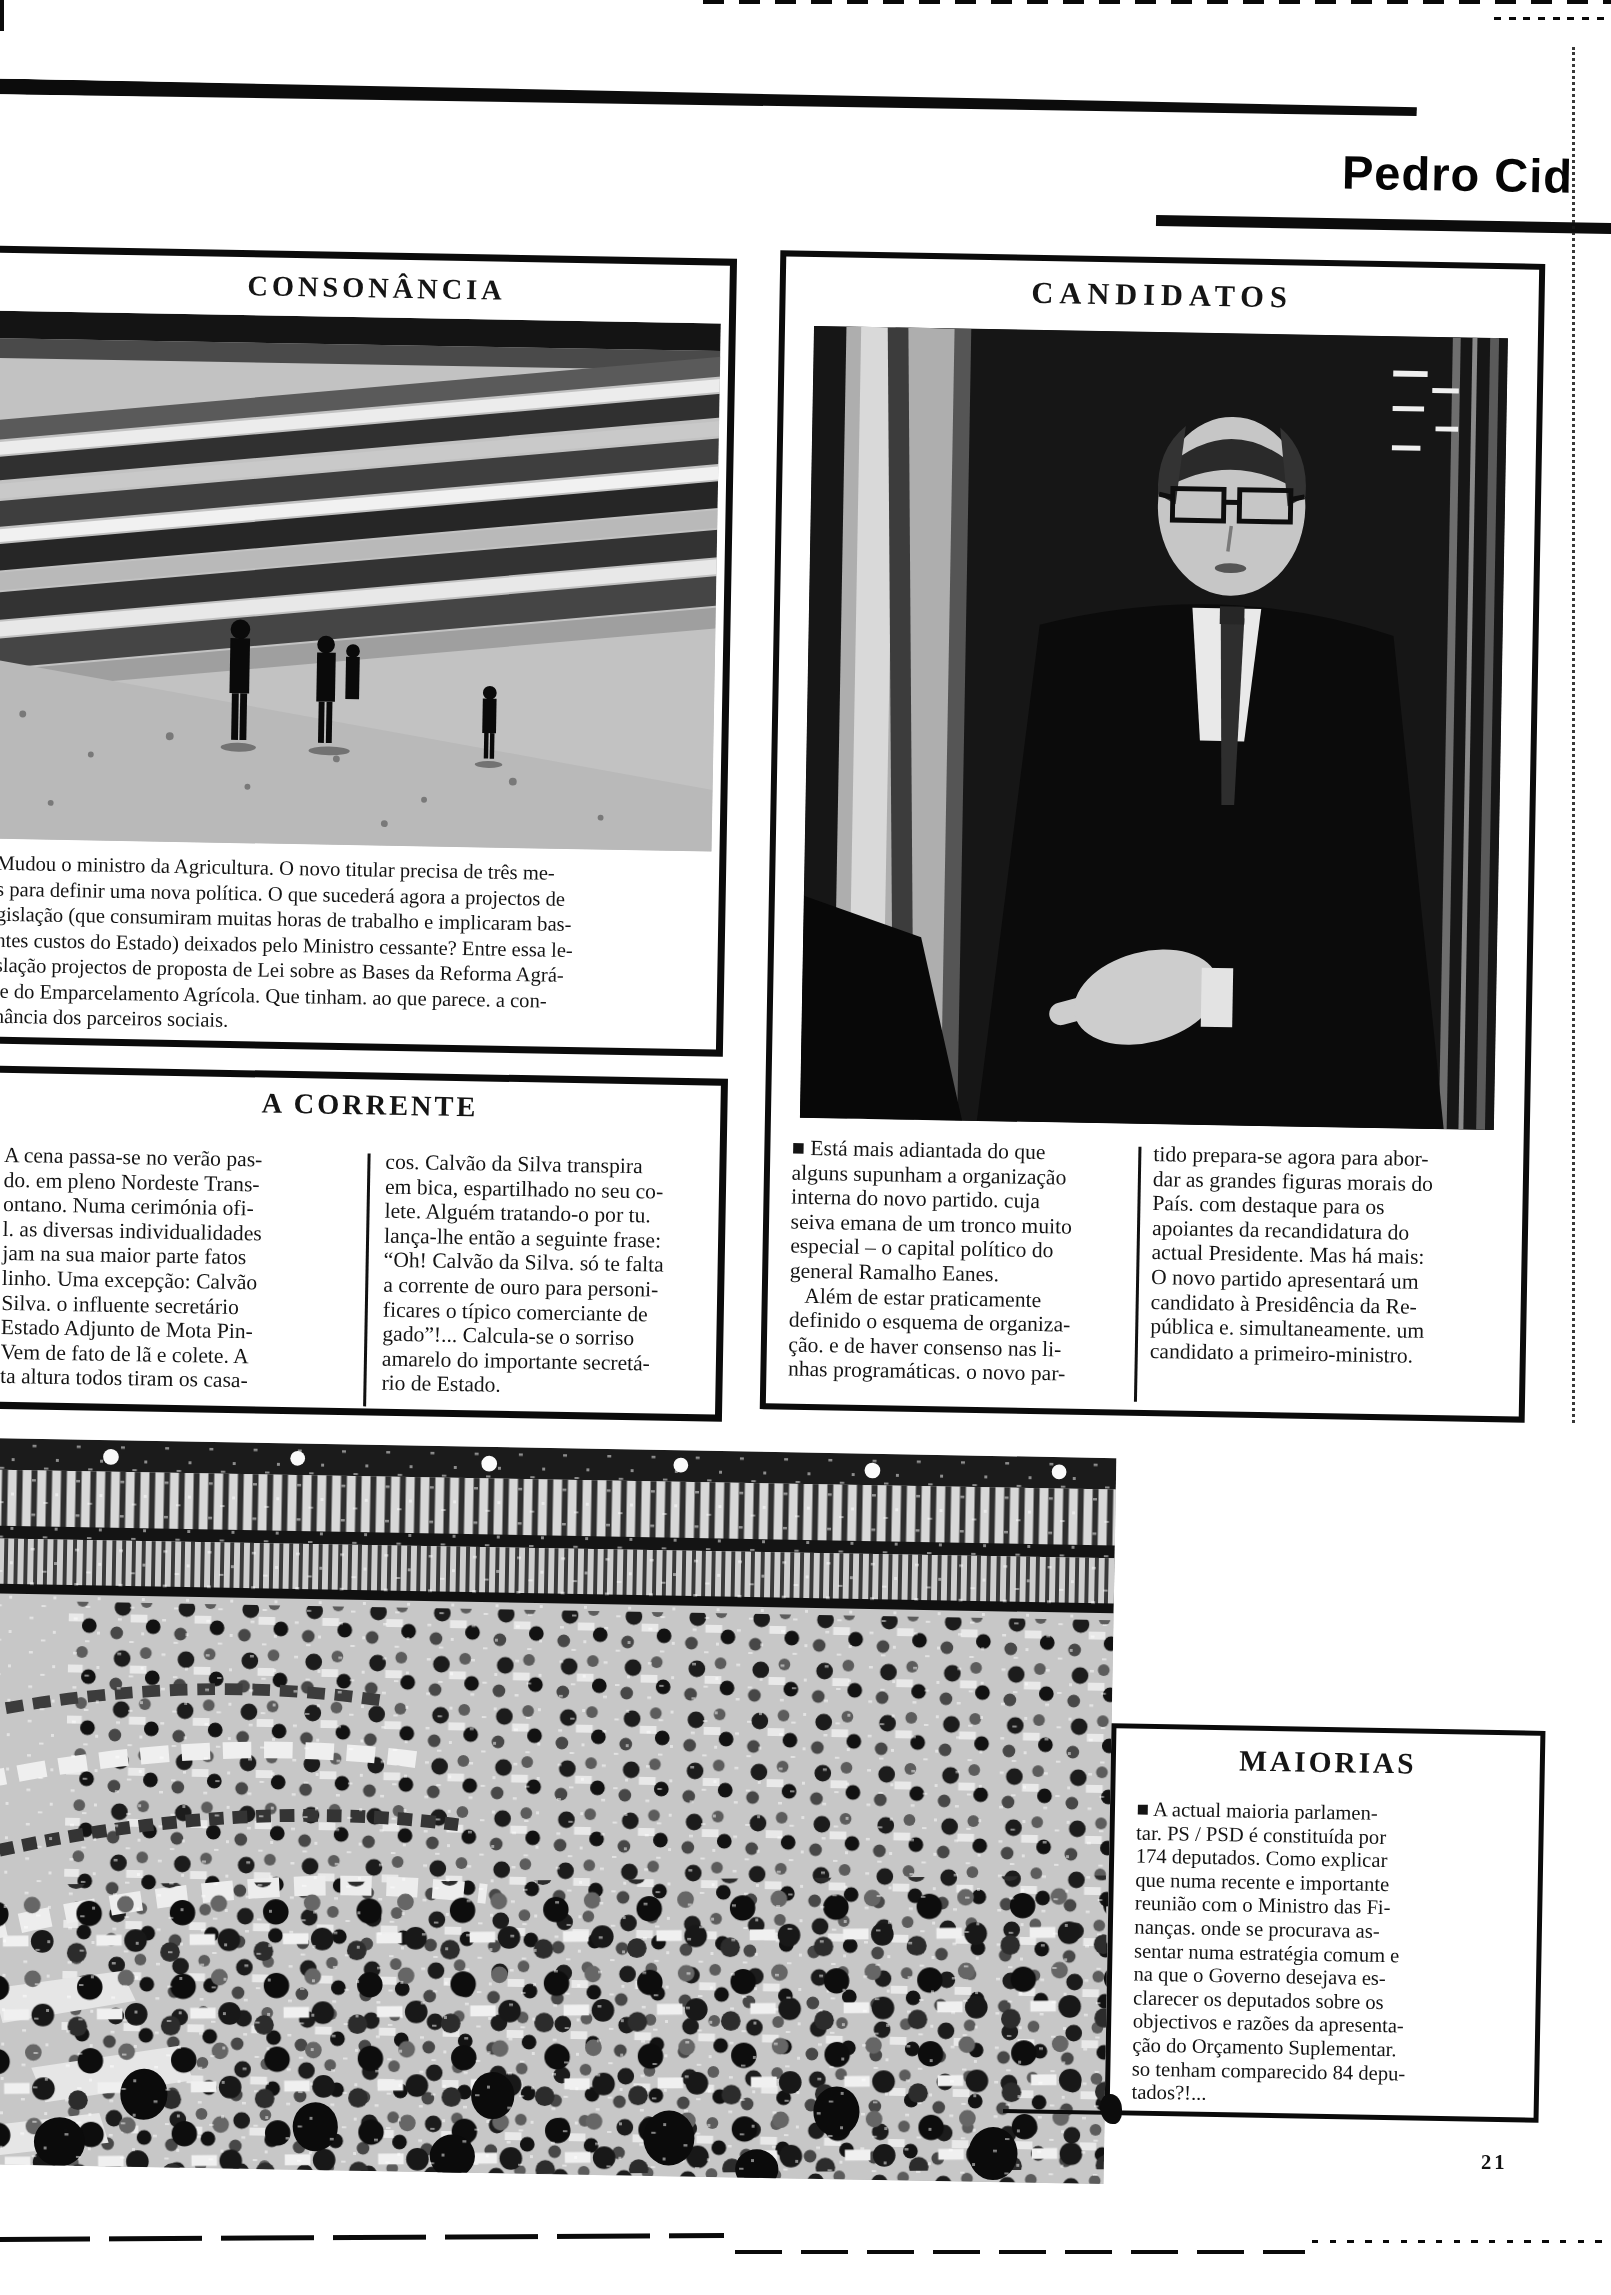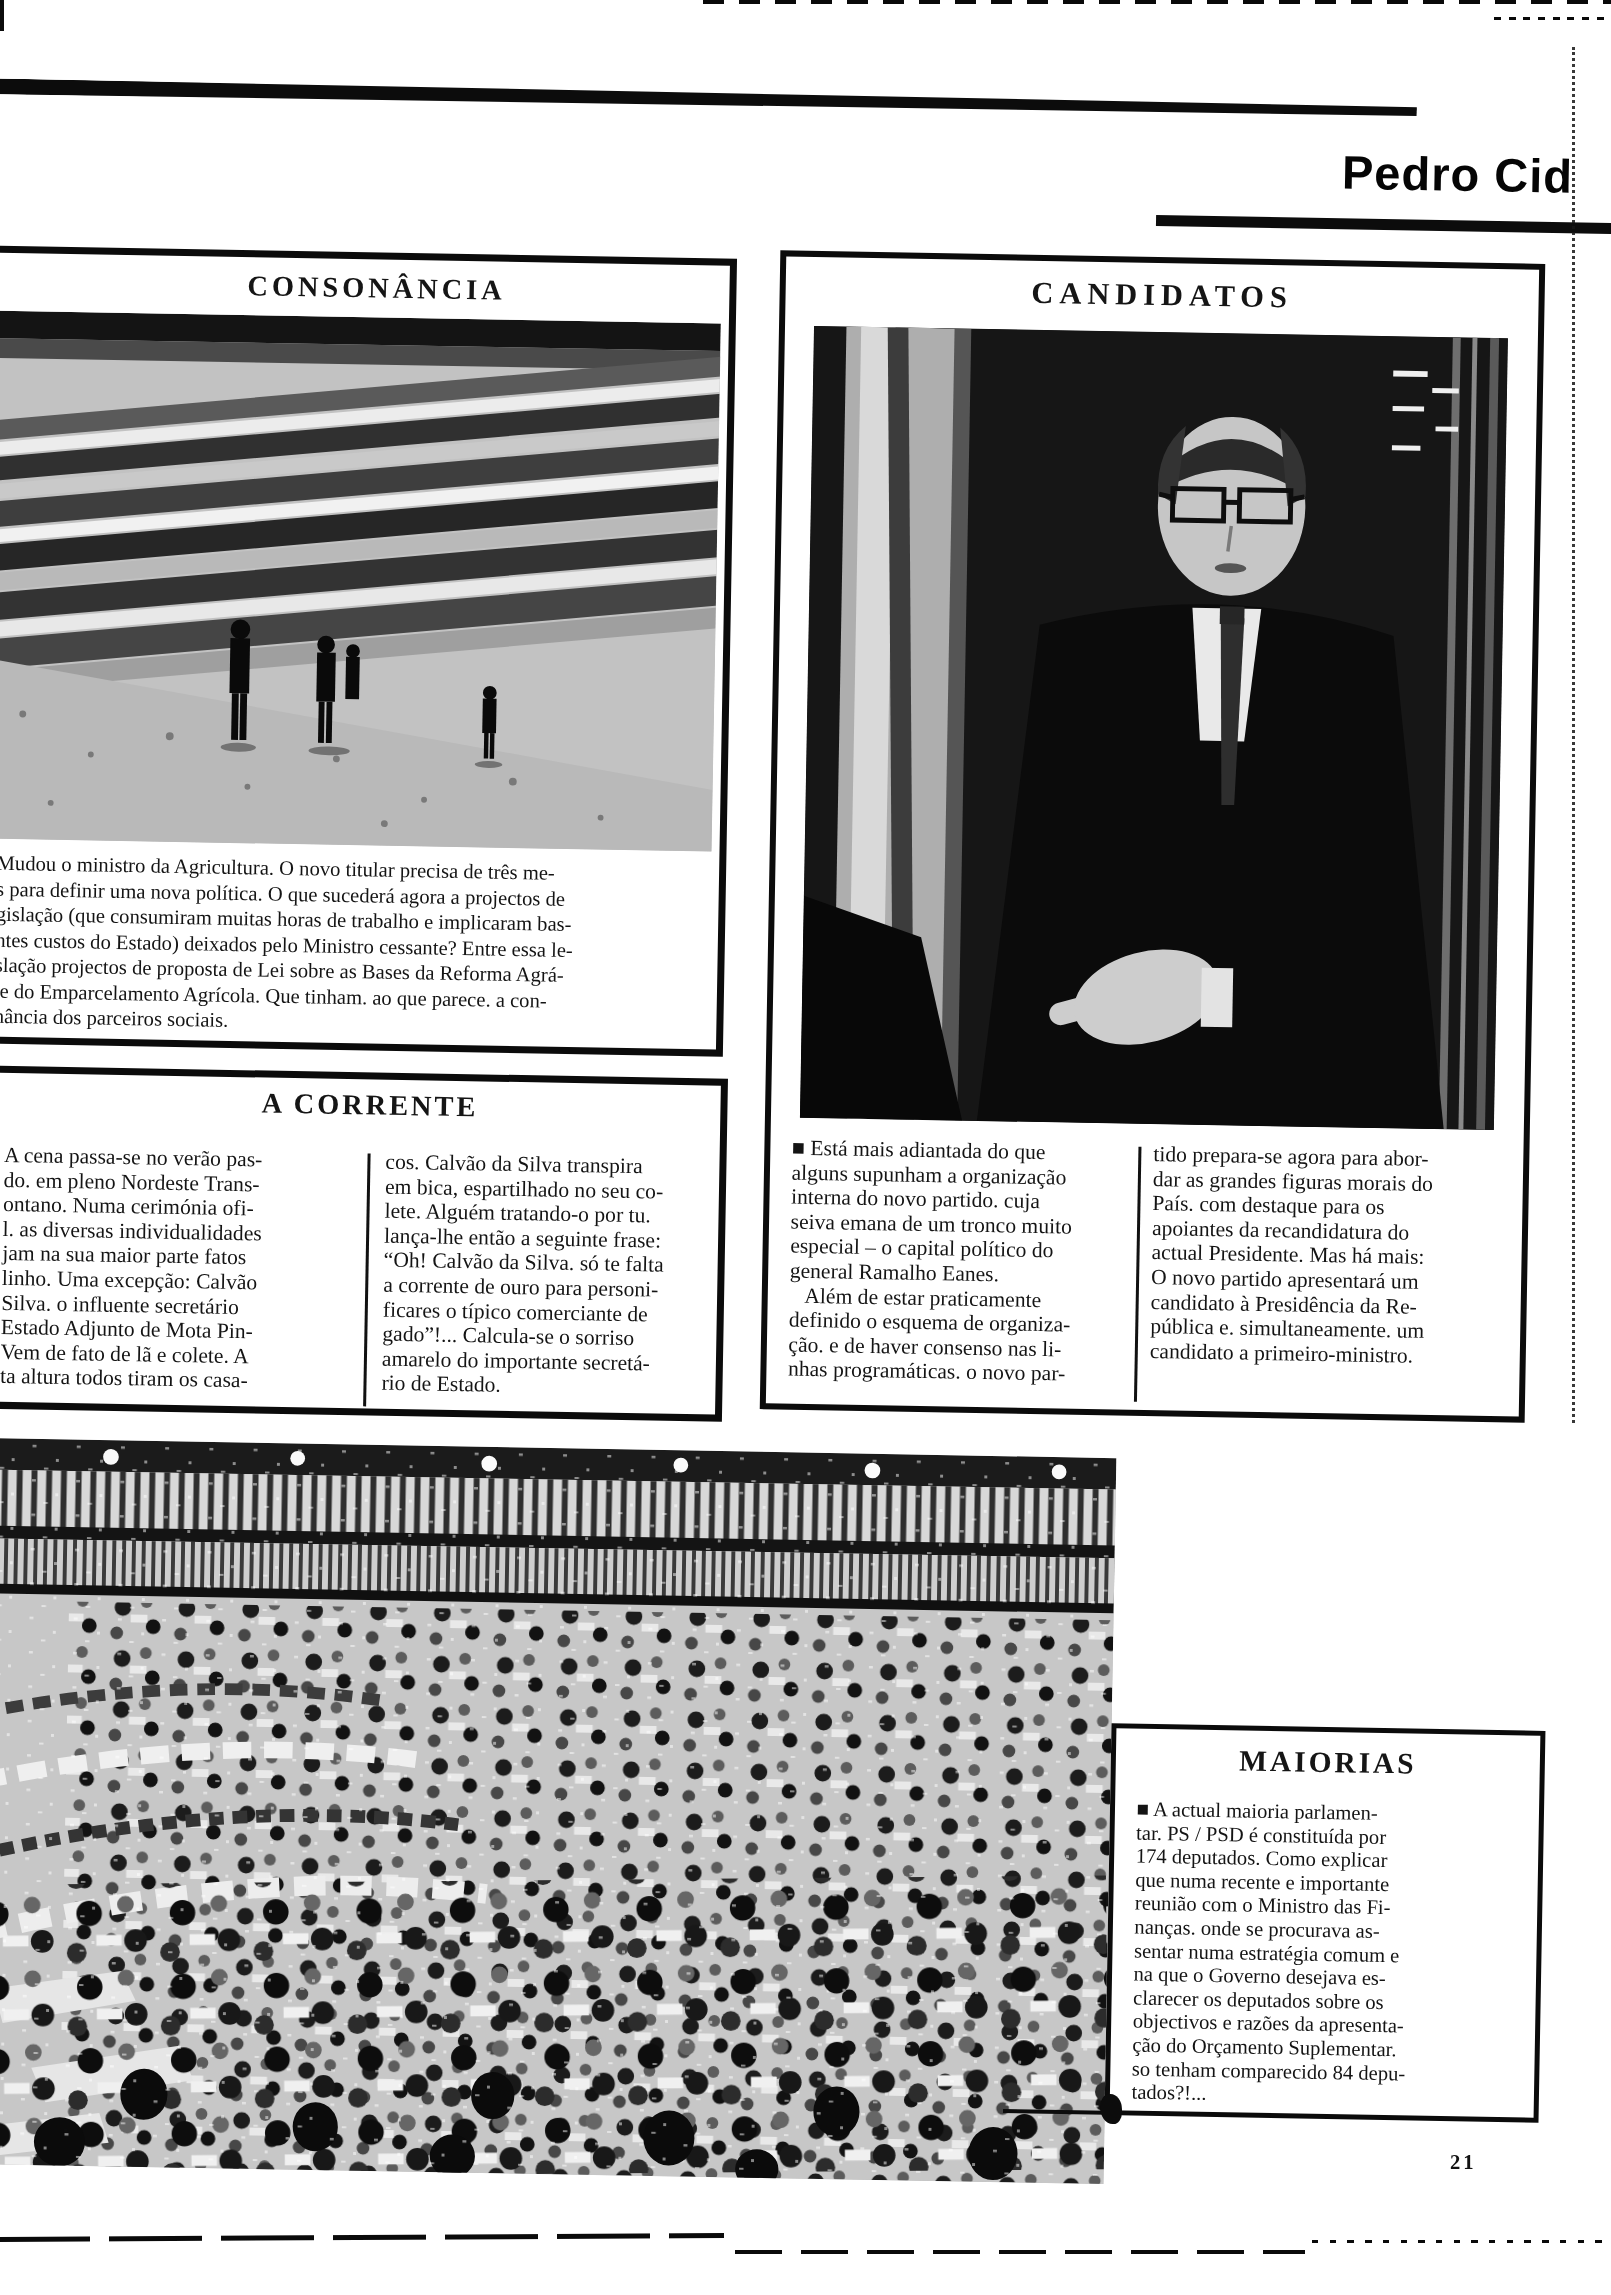--- a/index.html
+++ b/index.html
@@ -24,21 +24,21 @@
   .photo{position:absolute;overflow:hidden;background:#bbb;}
   .photo svg{display:block;width:100%;height:100%;}
   .vdivider{position:absolute;background:#111;}
   .dashline{position:absolute;}
   .pedro{
     position:absolute;text-align:right;font-family:"Liberation Sans","DejaVu Sans",sans-serif;
     font-weight:700;font-size:47px;letter-spacing:1px;color:#050505;
   }
   .pagenum{
     position:absolute;font-weight:bold;font-size:20.6px;color:#121212;
-    font-family:"Liberation Serif","DejaVu Serif",serif;letter-spacing:2.9px;
+    font-family:"Liberation Serif","DejaVu Serif",serif;letter-spacing:2.9px;margin-left:31px;
   }
 </style>
 </head>
 <body>
 
 <div class="page">
 
   <div class="rule" style="left:0;top:28;width:4.4px;height:30.5px;"></div>
   <div class="dashline" style="left:703px;top:0;width:909px;height:4.4px;
               background:repeating-linear-gradient(90deg,#090909 0 20.6px,transparent 20.6px 36px);"></div>

